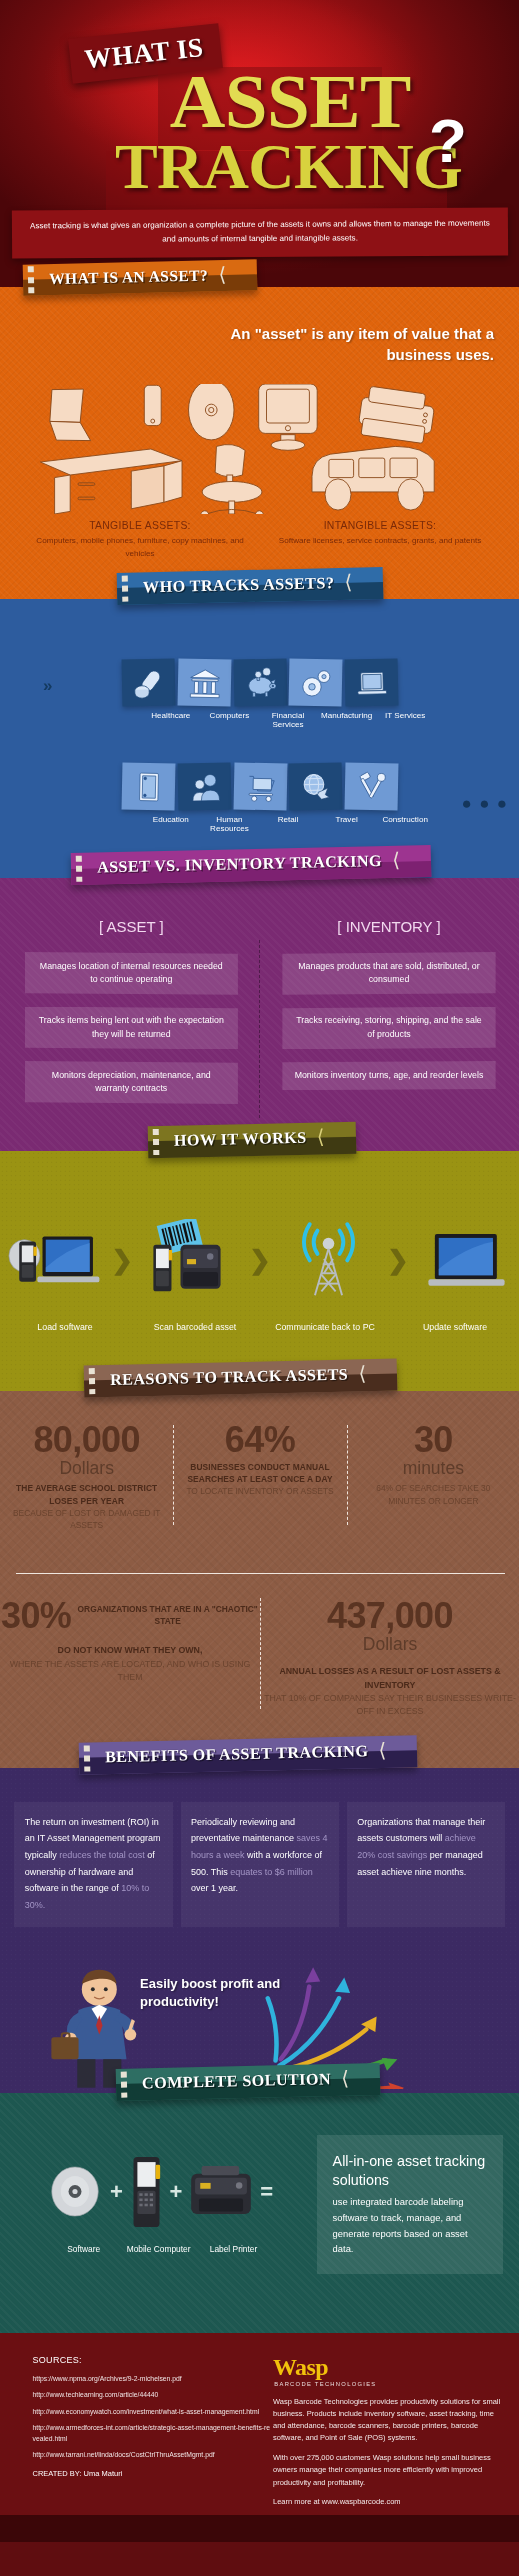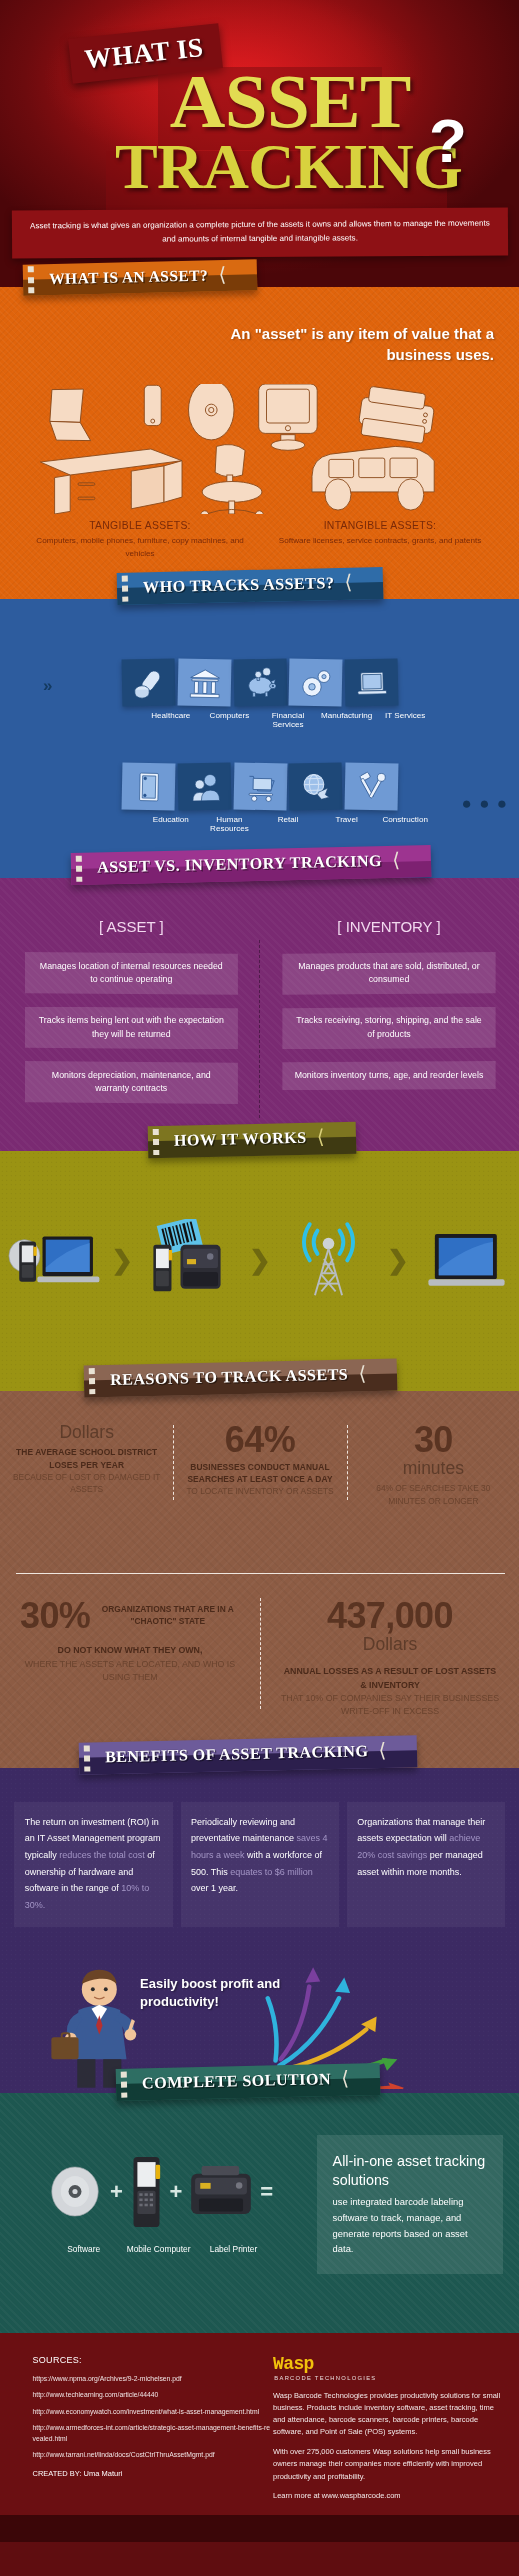--- a/index.html
+++ b/index.html
@@ -193,21 +193,21 @@
   .stat + .stat::before {
     content:""; position:absolute; left:0; top:2.6px; bottom:6.5px; width:0;
     border-left:1.9px dashed #efe4dc;
   }
   .stat .big { font-size:36px; font-weight:bold; color:#5a3422; line-height:1; letter-spacing:-0.6px; }
   .stat .unit { font-size:17.5px; color:#5e3c2a; line-height:1.25; margin-bottom:2.6px; }
   .stat .d1 { font-size:8.4px; font-weight:bold; color:#4b2a1a; line-height:1.45; letter-spacing:0.1px; }
   .stat .d2 { font-size:8.4px; color:#6a432e; line-height:1.45; }
   .hr-line { position:absolute; left:15.6px; top:182px; width:489px; height:1.3px; background:#efe7e0; }
   .stats-bot { position:absolute; top:207px; left:0; width:520px; display:flex; }
-  .statb { flex:1; padding:0 20px; text-align:center; position:relative; }
+  .statb { flex:1; padding:0 1px; text-align:center; position:relative; }
   .statb + .statb::before {
     content:""; position:absolute; left:0; top:0; bottom:9px; width:0; border-left:1.9px dashed #efe4dc;
   }
   .statb .rowtop { display:flex; align-items:center; justify-content:center; gap:5.2px; }
   .statb .big { font-size:36px; font-weight:bold; color:#5a3422; line-height:1; letter-spacing:-0.6px; }
   .statb .inline-d { font-size:8.4px; font-weight:bold; color:#4b2a1a; line-height:1.4; text-align:center; }
   .statb .unit { font-size:17.5px; color:#5e3c2a; line-height:1.2; }
   .statb .d1 { margin-top:10.4px; font-size:8.8px; font-weight:bold; color:#4b2a1a; line-height:1.5; }
   .statb .d2 { font-size:8.8px; color:#6a432e; line-height:1.5; }
 
@@ -257,21 +257,21 @@
   
   #footer {
     position:relative; width:520px; height:209px; background:#6b0f12; padding:22px 0 15px 0;
   }
   #footer .cols { display:flex; }
   #footer .left { width:273px; padding-left:32.5px; }
   #footer .right { width:247px; padding-right:18px; }
   #footer h5 { color:#fff; font-size:9px; font-weight:normal; margin-bottom:9px; letter-spacing:0.3px; }
   #footer .src { color:#f0e6e6; font-size:6.8px; line-height:1.55; margin-bottom:5.8px; word-break:break-all; }
   #footer .created { color:#fff; font-size:7.5px; margin-top:9px; }
-  .wasp-logo { font-family:Liberation Mono, monospace; font-weight:bold; font-size:18px;
+  .wasp-logo { font-family:Liberation Serif, serif; font-weight:bold; font-size:24px;
                color:#f2c20c; line-height:1; letter-spacing:-0.6px; }
   .wasp-sub { color:#e9dede; font-size:5.8px; letter-spacing:1.3px; margin:1.9px 0 9px 1.3px; }
   #footer .right p { color:#f3eaea; font-size:7.5px; line-height:1.62; margin-bottom:7.8px; }
   #footer .bar { position:absolute; left:0; bottom:0; width:520px; height:27px; background:#3b0608; }
 </style>
 </head>
 <body>
 
 <div id="header">
   <div class="glow"></div>
@@ -636,38 +636,45 @@
     <div class="how-step">
       <svg width="97" height="71" viewBox="0 0 150 110">
         <rect x="26" y="14" width="96" height="70" rx="3" fill="#1b1b1f"></rect>
         <rect x="32" y="20" width="84" height="58" fill="#2f6fc4"></rect>
         <path d="M32 68 q42-34 84-42 v52 H32 Z" fill="#4a8ada" opacity=".7"></path>
         <rect x="16" y="84" width="118" height="10" rx="3" fill="#b8bcc0"></rect>
       </svg>
     </div>
   </div>
 
+  <div class="how-labels">
+    <span>Load software</span>
+    <span>Scan barcoded asset</span>
+    <span>Communicate back to PC</span>
+    <span>Update software</span>
+  </div>
 </div>
 
 <div id="reasons">
   <div class="banner-wrap">
     <div class="banner bn-reasons">
       <div class="bhalf"></div>
       <span class="dots">
           <i></i>
           <i></i>
           <i></i>
         </span>
       <span class="btitle">REASONS TO TRACK ASSETS</span>
       <span class="chev">⟨</span>
     </div>
   </div>
 
   <div class="stats-top">
     <div class="stat">
+      <div class="big">80,000</div>
       <div class="unit">Dollars</div>
       <div class="d1">THE AVERAGE SCHOOL DISTRICT LOSES PER YEAR</div>
       <div class="d2">BECAUSE OF LOST OR DAMAGED IT ASSETS</div>
     </div>
     <div class="stat">
       <div class="big">64%</div>
       <div class="unit"></div>
       <div class="d1">BUSINESSES CONDUCT MANUAL SEARCHES AT LEAST ONCE A DAY</div>
       <div class="d2">TO LOCATE INVENTORY OR ASSETS</div>
     </div>
@@ -714,21 +721,21 @@
   </div>
 
   <div class="ben-row">
     <div class="ben-col">
       <span>The return on investment (ROI) in an IT Asset Management program typically </span><span class="hl">reduces the total cost</span><span> of ownership of hardware and software in the range of </span><span class="hl">10% to 30%.</span>
     </div>
     <div class="ben-col">
       <span>Periodically reviewing and preventative maintenance </span><span class="hl">saves 4 hours a week</span><span> with a workforce of 500.  This </span><span class="hl">equates to $6 million</span><span> over 1 year.</span>
     </div>
     <div class="ben-col">
-      <span>Organizations that manage their assets expectation will </span><span class="hl">achieve 20% cost savings</span><span> per managed asset within more months.</span>
+      <span>Organizations that manage their assets customers will </span><span class="hl">achieve 20% cost savings</span><span> per managed asset achieve nine months.</span>
     </div>
   </div>
 
   <div class="ben-foot">
     <svg width="520" height="127" viewBox="0 0 800 196">
 
       <g>
         <ellipse cx="152" cy="42" rx="27" ry="26" fill="#f0c49a"></ellipse>
         <path d="M125 34 q4-22 27-22 q23 0 27 22 q-10-10-27-8 q-17 2-27 8Z" fill="#6b4426"></path>
         <circle cx="142" cy="42" r="3" fill="#2b2b2b"></circle>

